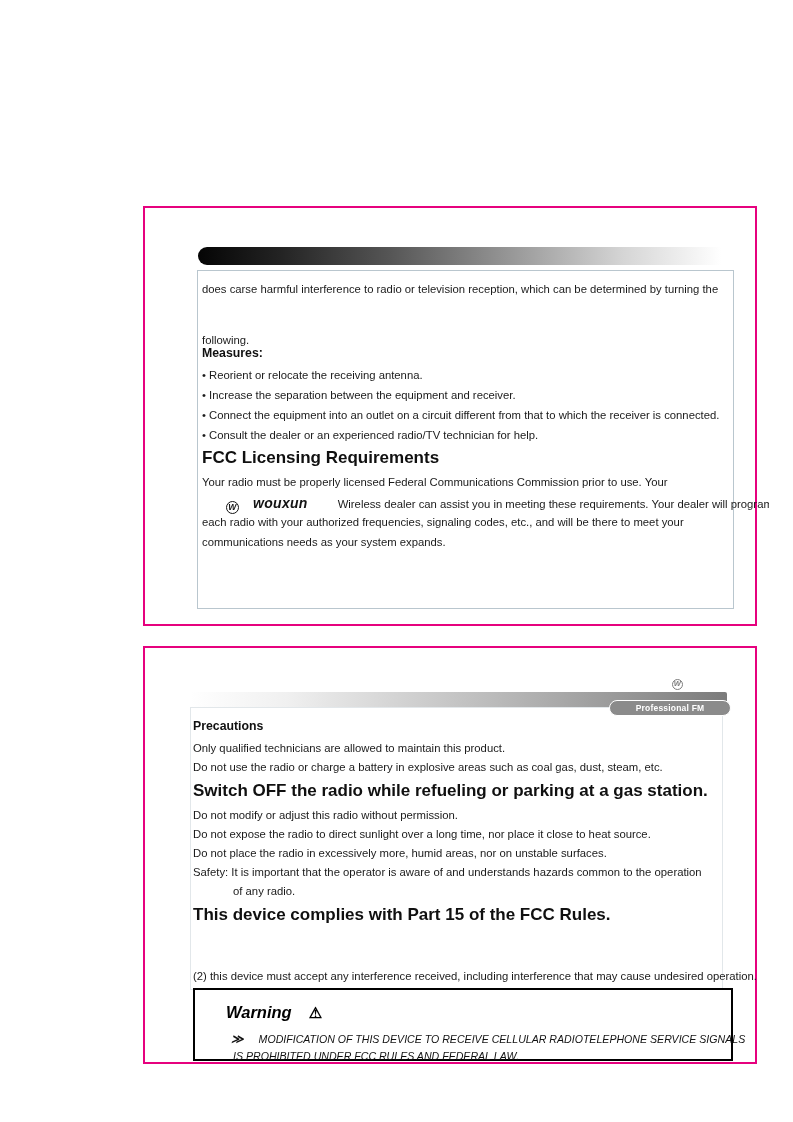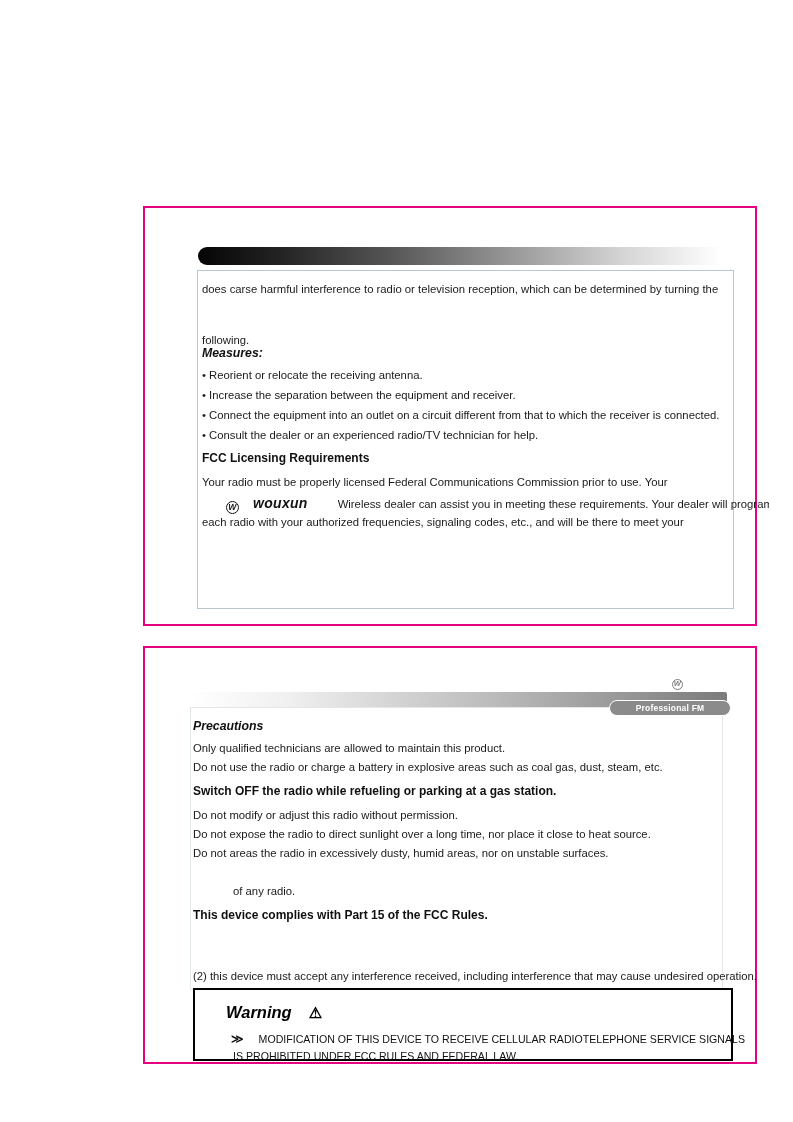--- a/index.html
+++ b/index.html
@@ -14,38 +14,38 @@
   .grad1 { position:absolute; left:41px; top:27px; right:0; height:18px; border-radius:9px 0 0 9px;
            background:linear-gradient(90deg,#050505 0%,#232323 15%,#555555 35%,#999999 58%,#d5d5d5 78%,#ffffff 96%); }
   .grad2 { position:absolute; left:33px; top:32px; width:537px; height:15px; border-radius:2px;
            background:linear-gradient(90deg,#ffffff 0%,#f0f0f0 18%,#bdbdbd 55%,#7b7b7b 100%); }
 
   .cbox1 { position:absolute; left:40px; top:50px; width:537px; height:339px; border:1px solid #b9c6ce; }
   .cbox2 { position:absolute; left:33px; top:47px; width:533px; height:283px; border:1px solid #e2e7ea; }
 
   .t { position:absolute; white-space:nowrap; color:#1a1a1a; font-size:11.3px; line-height:16px; }
   .b { font-weight:bold; color:#101010; }
-  .h1 { font-size:12.3px;font-style:italic; }
-  .h2 { font-size:12px; }
+  .h1 { font-size:12.3px; }
+  .h2 { font-size:17px; }
 
   .wx-logo { font-style:italic; font-weight:bold; letter-spacing:0.3px; color:#141414; }
   .wx-logo-dark { font-size:14px; margin-right:6px; }
   .wx-logo-gray { position:absolute; left:503px; top:7px; color:#7e7e7e; font-size:11.5px; }
   .wx-mark { display:inline-block; width:13px; height:13px; border:1.5px solid currentColor; border-radius:50%;
              font-size:8.5px; line-height:10px; text-align:center; vertical-align:-2px; margin-right:2px; }
   .wx-logo-gray .wx-mark { width:11px; height:11px; font-size:7.5px; line-height:8px; border-width:1.3px; }
 
   .badge { position:absolute; left:452px; top:40px; width:122px; height:16px; background:#8b8b8b;
            border:1px solid #ffffff; border-radius:8px; color:#ffffff; font-size:8.5px; line-height:14px;
            text-align:center; font-weight:bold; letter-spacing:0.2px; z-index:2; }
 
   .warnbox { position:absolute; left:36px; top:328px; width:540px; height:73px; border:2px solid #000000; background:#ffffff; }
   .warn-title { position:absolute; left:7px; top:1px; font-weight:bold; font-style:italic; font-size:16.5px; color:#000000; }
   .warn-icon { font-style:normal; font-size:15px; margin-left:5px; }
-  .warn-line { position:absolute; font-size:10.6px; color:#111111; white-space:nowrap; }
+  .warn-line { position:absolute; font-size:10.6px; color:#111111; white-space:nowrap;font-style:italic; }
   .chev { margin-right:3px; font-size:12px; font-weight:bold; }
 </style>
 </head>
 <body>
 
 <div class="canvas">
 
   <div class="panel" id="panel1">
     <div class="grad1"></div>
     <div class="cbox1"></div>
@@ -60,37 +60,39 @@
     <div class="t" style="top:187px;left:45px">• Connect the equipment into an outlet on a circuit different from that to which the receiver is connected.</div>
     <div class="t" style="top:207px;left:45px">• Consult the dealer or an experienced radio/TV technician for help.</div>
 
     <div class="t b h2" style="top:230px;left:45px">FCC Licensing Requirements</div>
 
     <div class="t" style="top:254px;left:45px">Your radio must be properly licensed Federal Communications Commission prior to use. Your</div>
     <div class="t" style="top:269px;left:45px">
       <span class="wx-logo wx-logo-dark"><span class="wx-mark">W</span><span>wouxun</span></span><span>Wireless dealer can assist you in meeting these requirements. Your dealer will program</span>
     </div>
     <div class="t" style="top:294px;left:45px">each radio with your authorized frequencies, signaling codes, etc., and will be there to meet your</div>
+    <div class="t" style="top:314px;left:45px">communications needs as your system expands.</div>
   </div>
 
   <div class="panel" id="panel2">
     <div class="grad2"></div>
     <div class="cbox2"></div>
 
     <div class="wx-logo wx-logo-gray"><span class="wx-mark">W</span><span>wouxun</span></div>
     <div class="badge">Professional FM Transceiver</div>
 
     <div class="t b h1" style="top:58px;left:36px">Precautions</div>
     <div class="t" style="top:80px;left:36px">Only qualified technicians are allowed to maintain this product.</div>
     <div class="t" style="top:99px;left:36px">Do not use the radio or charge a battery in explosive areas such as coal gas, dust, steam, etc.</div>
 
     <div class="t b h2" style="top:123px;left:36px">Switch OFF the radio while refueling or parking at a gas station.</div>
     <div class="t" style="top:147px;left:36px">Do not modify or adjust this radio without permission.</div>
     <div class="t" style="top:166px;left:36px">Do not expose the radio to direct sunlight over a long time, nor place it close to heat source.</div>
-    <div class="t" style="top:185px;left:36px">Do not areas the radio in excessively dusty, humid areas, nor on unstable surfaces.</div>
+    <div class="t" style="top:185px;left:36px">Do not place the radio in excessively more, humid areas, nor on unstable surfaces.</div>
+    <div class="t" style="top:204px;left:36px">Safety: It is important that the operator is aware of and understands hazards common to the operation</div>
     <div class="t" style="top:223px;left:76px">of any radio.</div>
 
     <div class="t b h2" style="top:247px;left:36px">This device complies with Part 15 of the FCC Rules.</div>
     <div class="t" style="top:308px;left:36px">(2) this device must accept any interference received, including interference that may cause undesired operation.</div>
 
     <div class="warnbox">
       <div class="warn-title">
         <span>Warning</span><span class="warn-icon">⚠</span>
       </div>
       <div class="warn-line" style="top:30px;left:12px">

